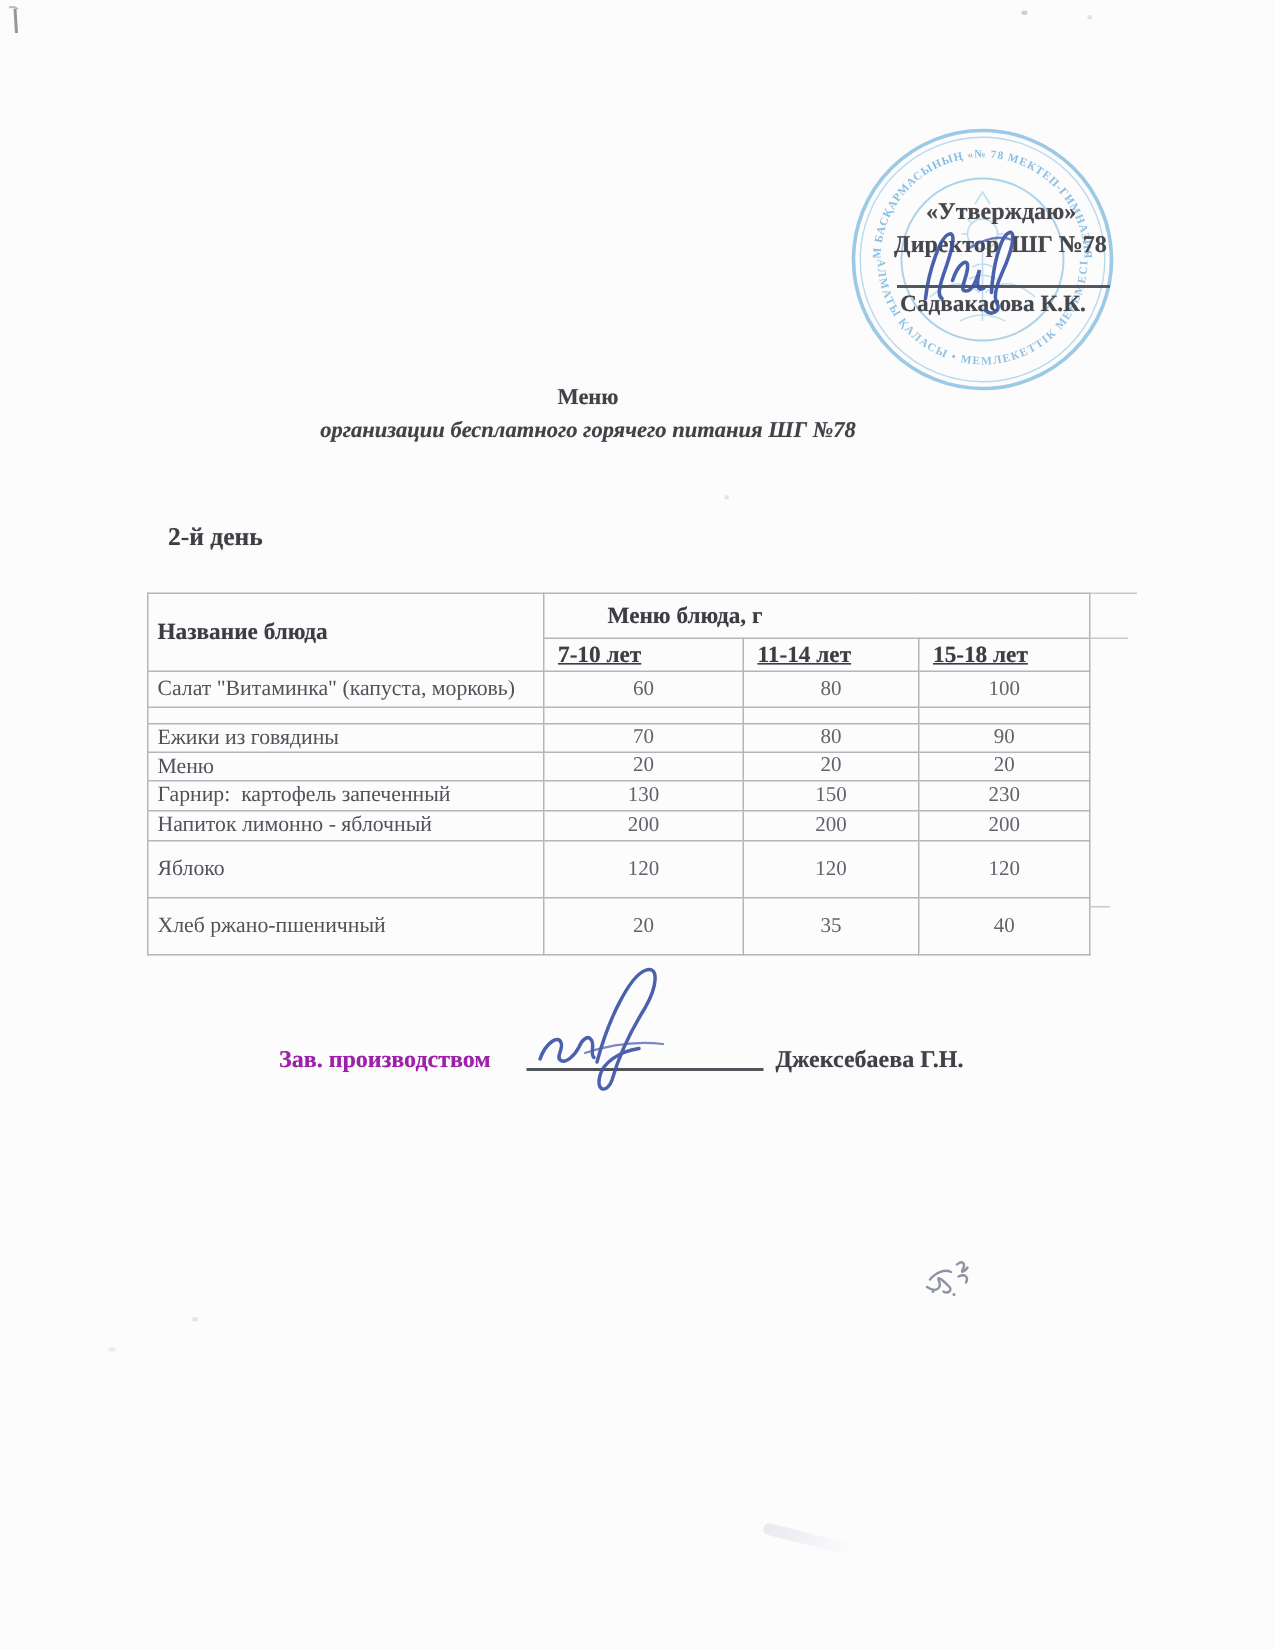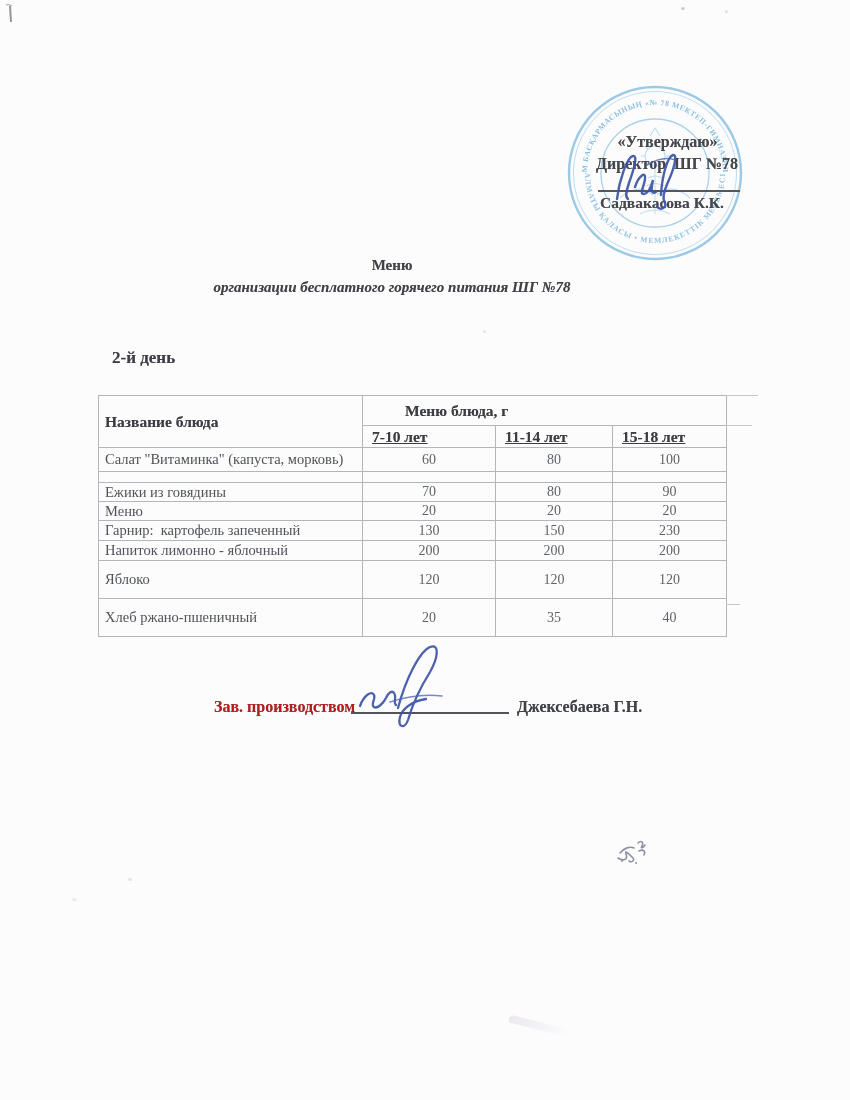--- a/index.html
+++ b/index.html
@@ -38,21 +38,21 @@
   td.t-name  { text-align:left; padding-left:6px; white-space:pre; color:#4f5258; }
   td.t-val   { text-align:center; color:#5f636a; font-size:14px; }
   tr.r-tall  { height:24px; }
   tr.r-sp    { height:11px; }
   tr.r-std   { height:19px; }
   tr.r-std2  { height:20px; }
   tr.r-std3  { height:38px; }
   
   .ln-art { background:#c6c9cc; height:1px; }
   
-  .footer-label { left:186px; top:698px; font-size:16px; font-weight:bold; color:#b91c1c; text-shadow:0 0 .5px rgba(70,70,80,.55);margin-left:28px;}
+  .footer-label { left:186px; top:698px; font-size:16px; font-weight:bold; color:#a21caf; text-shadow:0 0 .5px rgba(70,70,80,.55);}
   .footer-line  { left:351px; top:712px; width:158px; height:2px; background:#515459; }
   .footer-name  { left:517px; top:698px; font-size:16px; font-weight:bold; color:#3f4146; text-shadow:0 0 .5px rgba(70,70,80,.55);}
   .sig-zav      { left:350px; top:642px; width:120px; height:92px; z-index:3;}
   
   .corner-mark  { left:3px; top:3px; width:14px; height:22px; }
   .speck        { border-radius:50%; background:rgba(150,150,156,.45); }
   .smudge       { left:612px; top:833px; width:44px; height:34px; }
   .streak       { left:508px; top:1022px; width:62px; height:8px;
                   background:linear-gradient(100deg, rgba(196,186,208,.30), rgba(210,200,220,.12) 70%, transparent);
                   transform:rotate(14deg); border-radius:4px; }

